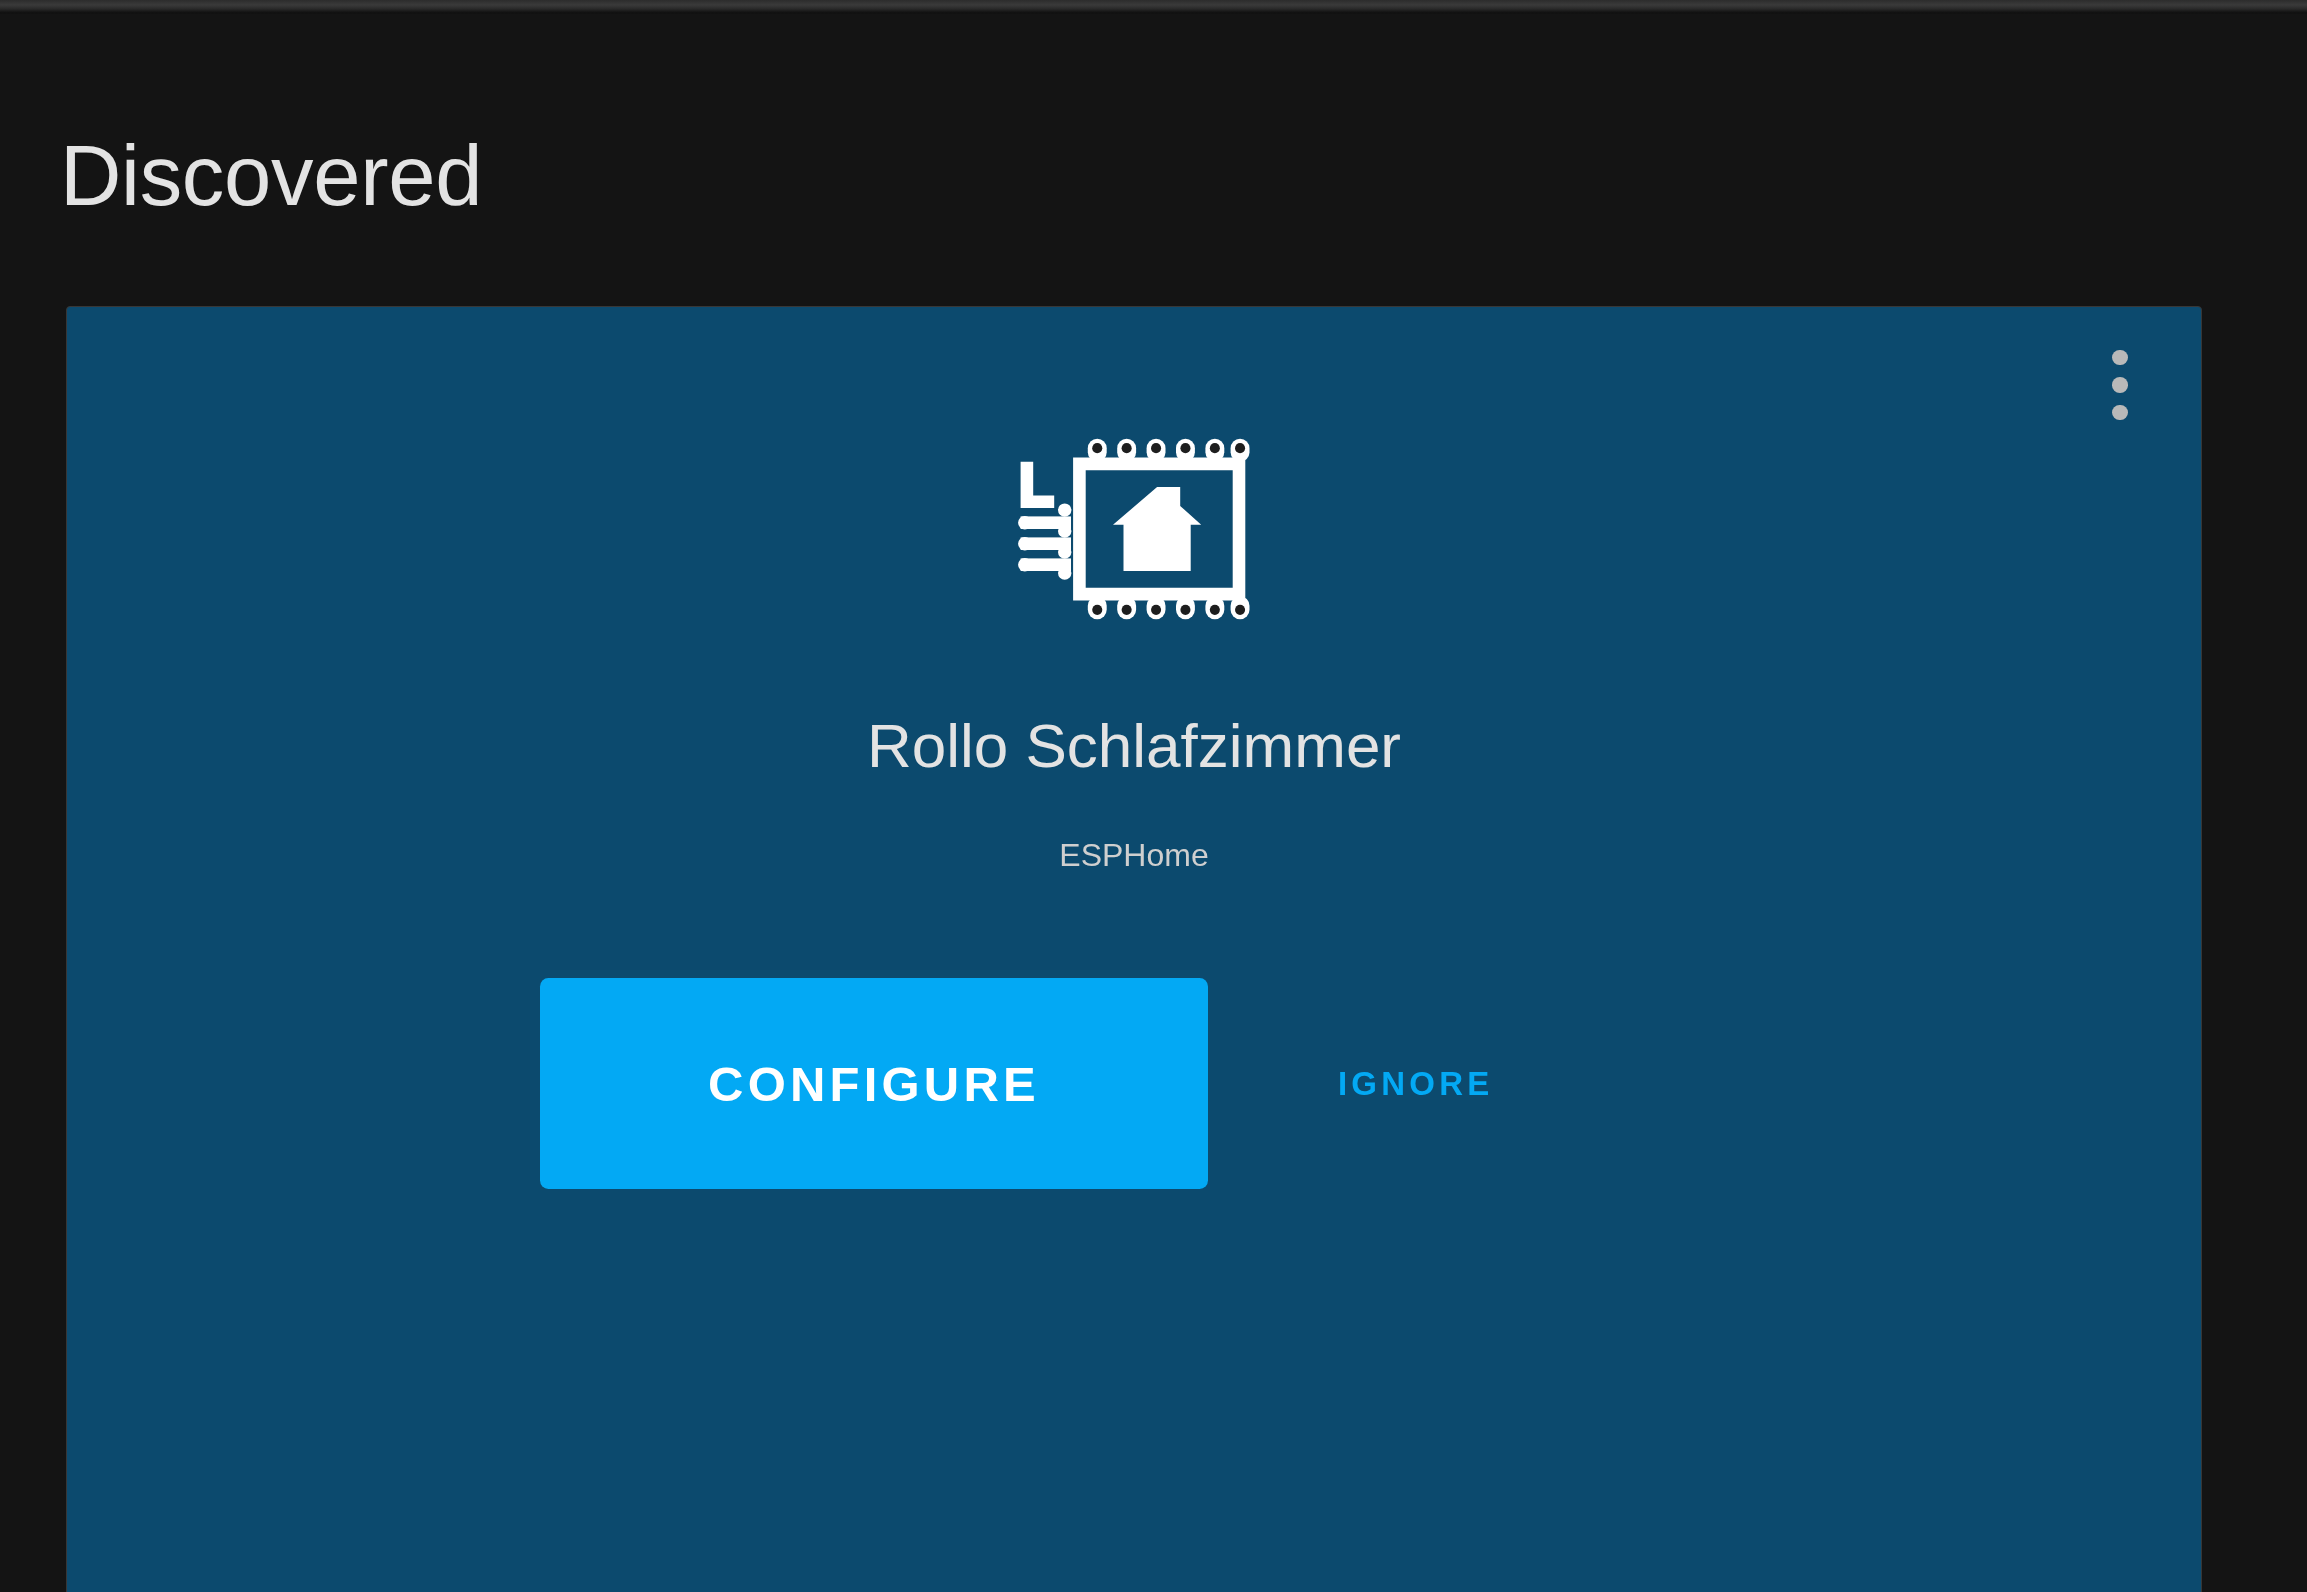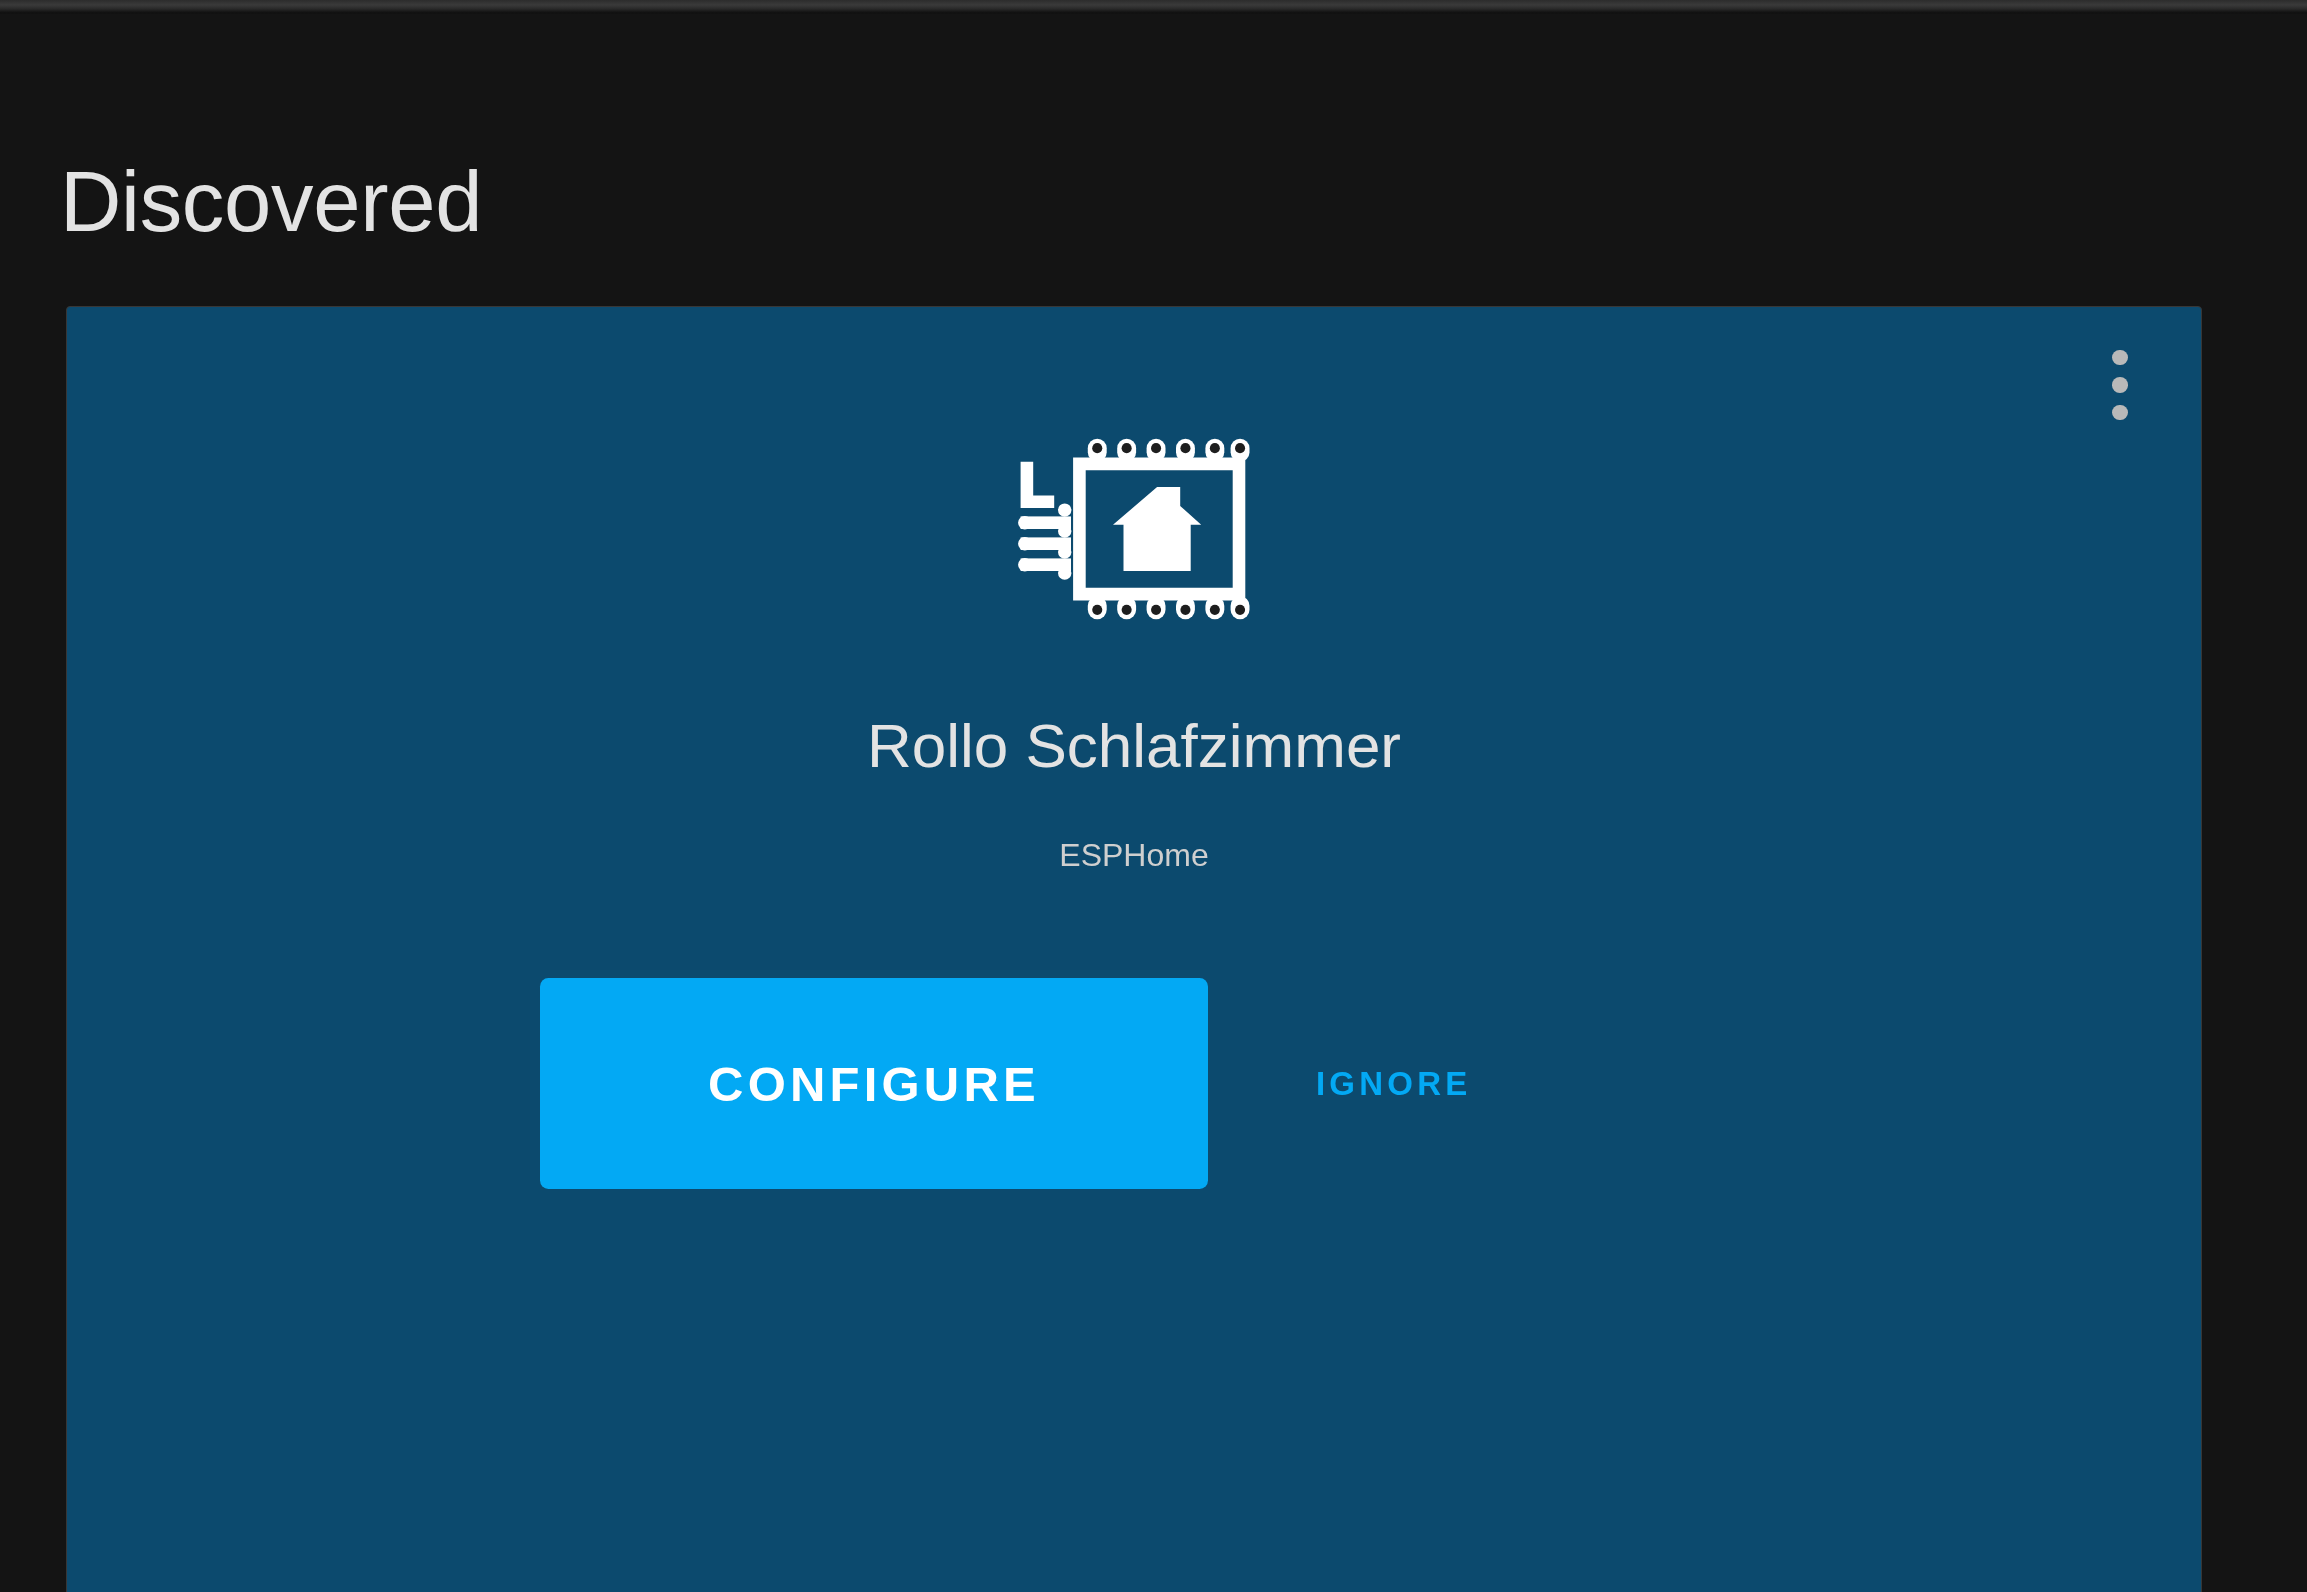--- a/index.html
+++ b/index.html
@@ -38,21 +38,21 @@
                 #3a3a3a 35%,
                 #2a2a2a 62%,
                 #121212 88%,
                 #111111 100%);
   }
 
   
   .section-heading {
     position: absolute;
     left: 60px;
-    top: 94px;
+    top: 68px;
     font-size: 85px;
     line-height: 1.2;
     font-weight: 400;
     color: #e3e3e3;
     letter-spacing: -0.3px;
     white-space: nowrap;
   }
 
   
   .card {
@@ -128,20 +128,21 @@
 
   
   .card-actions {
     margin-top: 105px;
     display: flex;
     flex-direction: row;
     align-items: center;
     
     align-self: flex-start;
     margin-left: 473px;
+    gap: 22px;
   }
 
   .btn-configure {
     appearance: none;
     -webkit-appearance: none;
     border: none;
     display: inline-flex;
     align-items: center;
     justify-content: center;
     width: 668px;

